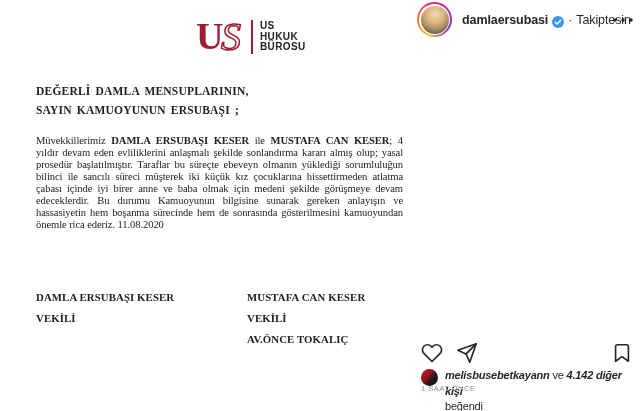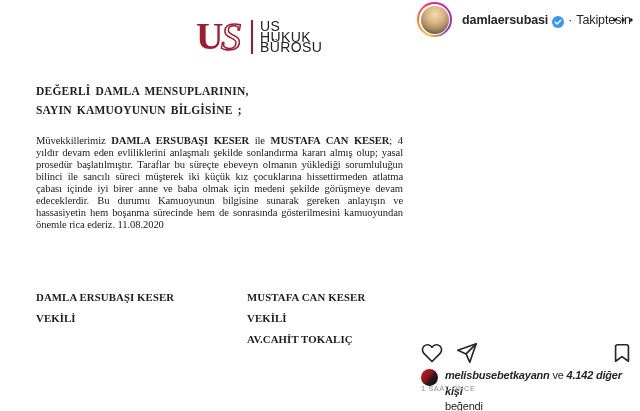--- a/index.html
+++ b/index.html
@@ -8,22 +8,22 @@
   .canvas {
     position:relative; width:640px; height:411px;
     background:#ffffff; overflow:hidden;
   }
 
   
   .doc { position:absolute; left:0; top:0; width:412px; height:411px; cursor:pointer; }
   .doc, .doc * { color:#222; }
   .doc-logo { position:absolute; left:196px; top:13px; display:flex; align-items:center; }
   .doc-logo-divider { width:2px; height:34px; background:#9e1b32; margin:0 7px 0 5px; }
-  .doc-logo-text { font-family:"Liberation Sans", sans-serif; font-size:14px; line-height:10.5px;
-                   letter-spacing:0.4px; color:#4c4c57; font-weight:400; }
+  .doc-logo-text { font-family:"Liberation Sans", sans-serif; font-size:10px; line-height:10.5px;
+                   letter-spacing:0.4px; color:#4c4c57; font-weight:700; }
   .doc-heading { position:absolute; left:36px; top:82px; width:370px;
                  font-family:"Liberation Serif", serif; font-weight:700;
                  font-size:11.5px; line-height:18.5px; letter-spacing:0.2px; word-spacing:2px; }
   .doc-paragraph { position:absolute; left:36px; top:135px; width:367px;
                    font-family:"Liberation Serif", serif; font-size:10.6px;
                    line-height:12px; letter-spacing:-0.1px; text-align:justify;
                    color:#242424; }
   .doc-paragraph .b { font-weight:700; }
   .doc-signatures { position:absolute; left:36px; top:287px; width:370px; height:80px;
                     font-family:"Liberation Serif", serif; font-weight:700;
@@ -83,34 +83,34 @@
       <span class="doc-logo-divider"></span>
       <span class="doc-logo-text">
         <div>US</div>
         <div>HUKUK</div>
         <div>BÜROSU</div>
       </span>
     </div>
 
     <div class="doc-heading">
       <div>DEĞERLİ DAMLA MENSUPLARININ,</div>
-      <div>SAYIN KAMUOYUNUN BİLGİSİNE ;</div>
+      <div>SAYIN KAMUOYUNUN ERSUBAŞI ;</div>
     </div>
 
     <p class="doc-paragraph"><span>Müvekkillerimiz </span><span class="b">DAMLA ERSUBAŞI KESER</span><span> ile </span><span class="b">MUSTAFA CAN KESER</span><span>; 4 yıldır devam eden evliliklerini anlaşmalı şekilde sonlandırma kararı almış olup; yasal prosedür başlatılmıştır.  Taraflar bu süreçte ebeveyn olmanın yüklediği sorumluluğun bilinci ile sancılı süreci müşterek iki küçük kız çocuklarına hissettirmeden atlatma çabası içinde iyi birer anne ve baba olmak için medeni şekilde görüşmeye devam edeceklerdir.  Bu durumu Kamuoyunun bilgisine sunarak gereken anlayışın ve hassasiyetin hem boşanma sürecinde hem de sonrasında gösterilmesini kamuoyundan önemle rica ederiz.   11.08.2020</span></p>
 
     <div class="doc-signatures">
       <div class="sig-col left">
         <div>DAMLA ERSUBAŞI KESER</div>
         <div>VEKİLİ</div>
       </div>
       <div class="sig-col right">
         <div>MUSTAFA CAN KESER</div>
         <div>VEKİLİ</div>
-        <div>AV.CAHİT TOKALIÇ</div>
+        <div>AV.ÖNCE TOKALIÇ</div>
       </div>
     </div>
   </div>
 
   <div class="story-ring">
     <div class="story-inner">
       <div class="avatar-photo"></div>
     </div>
   </div>
 

